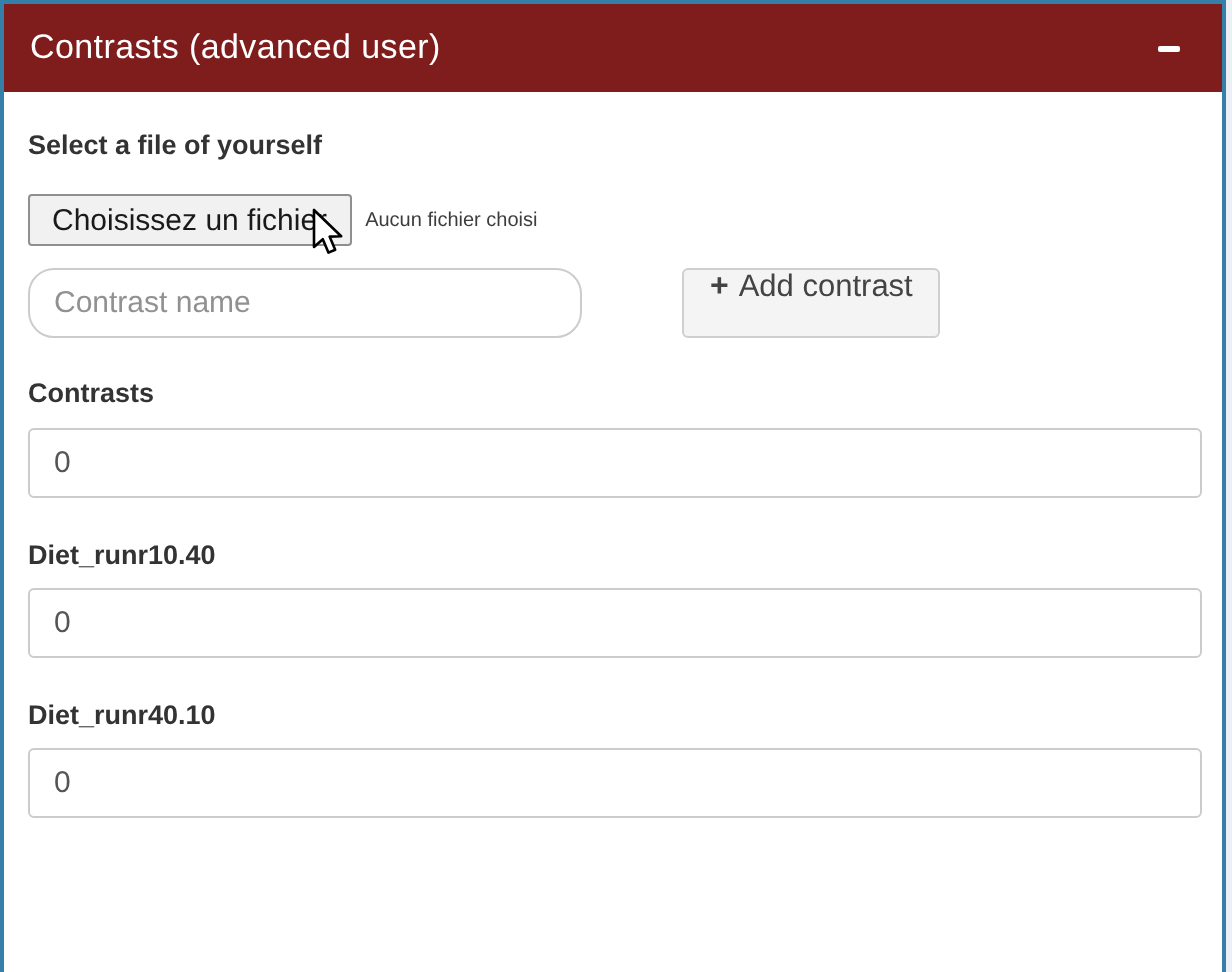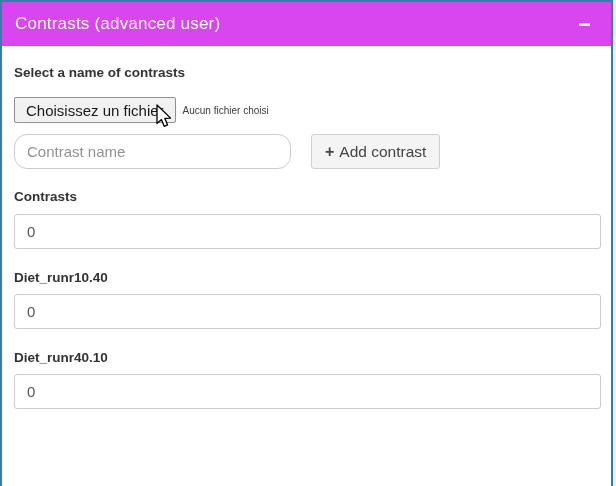--- a/index.html
+++ b/index.html
@@ -10,21 +10,21 @@
   }
   .box {
     position:absolute; top:0; left:0;
     width:613px; height:486px;
     background:#ffffff;
     border-left:2px solid #367fa9;
     border-right:2px solid #367fa9;
   }
   .box-header {
     height:46px;
-    background:#d946ef;
+    background:#7f1d1d;
     border-top:2px solid #367fa9;
     display:flex; align-items:center; justify-content:space-between;
     padding:0 19px 0 13px;
   }
   .box-title { color:#ffffff; font-size:17px; font-weight:400; letter-spacing:.2px; }
   .collapse-btn {
     width:16px; height:16px; display:flex; align-items:center; justify-content:center;
     cursor:pointer; background:transparent; border:none;
   }
   .minus-icon { display:block; width:11px; height:3px; background:#ffffff; border-radius:1px; }
@@ -50,24 +50,24 @@
   .define-row { display:flex; align-items:center; margin-top:11px; }
   .text-input {
     width:277px; height:35px;
     border:1px solid #cccccc; border-radius:13px;
     padding:6px 12px; font-size:15px; color:#555555;
     font-family:"Liberation Sans","DejaVu Sans",sans-serif;
     background:#ffffff; outline:none;
   }
   .text-input::placeholder { color:#919191; opacity:1; }
   .add-btn {
-    margin-left:20px; height:35px; padding:0 13px;
+    margin-left:50px; height:35px; padding:0 13px;
     background:#f4f4f4; border:1px solid #cfcfcf; border-radius:3px;
     font-size:15.5px; color:#444444;
-    display:flex; align-items:center; gap:5px; cursor:pointer;
+    display:flex; gap:5px; cursor:pointer;
     font-family:"Liberation Sans","DejaVu Sans",sans-serif;
   }
   .plus-icon::before { content:"+"; font-weight:700; font-size:16px; line-height:1; }
 
   .coef-label { margin-top:21px; }
   .coef-label.first { margin-top:20px; }
   .coef-input {
     display:block; margin-top:8px; width:587px; height:35px;
     border:1px solid #cccccc; border-radius:3px;
     padding:6px 12px; font-size:15px; color:#555555;
@@ -85,21 +85,21 @@
 
   <div class="box-header">
     <span class="box-title">Contrasts (advanced user)</span>
     <button class="collapse-btn">
       <span class="minus-icon"></span>
     </button>
   </div>
 
   <div class="box-body">
 
-    <label class="control-label">Select a name of contrasts</label>
+    <label class="control-label">Select a file of yourself</label>
 
     <div class="file-row">
       <button class="file-btn">Choisissez un fichier</button>
       <span class="file-status">Aucun fichier choisi</span>
     </div>
 
 
     <div class="define-row">
       <input type="text" class="text-input" placeholder="Contrast name" style="">
       <button class="add-btn">

